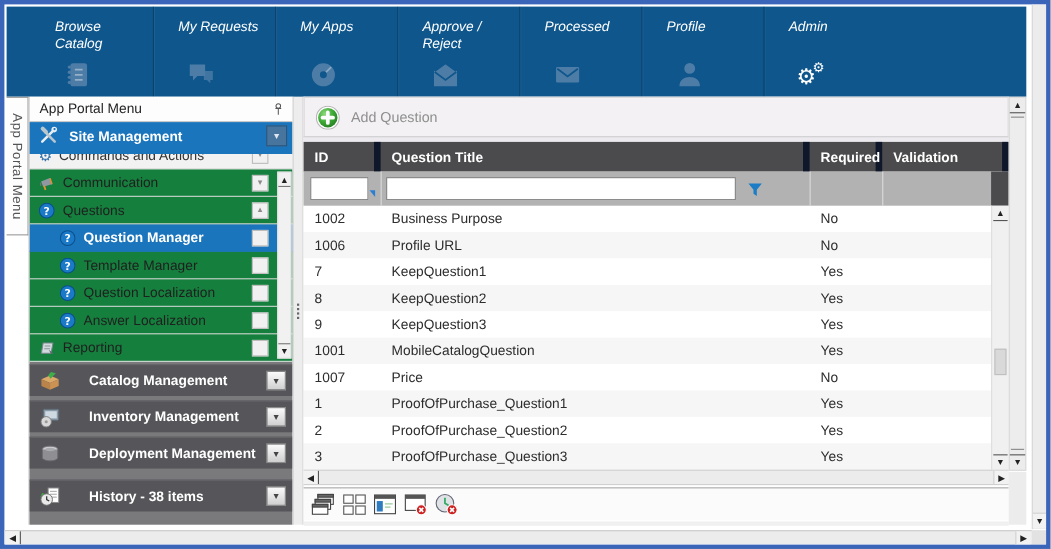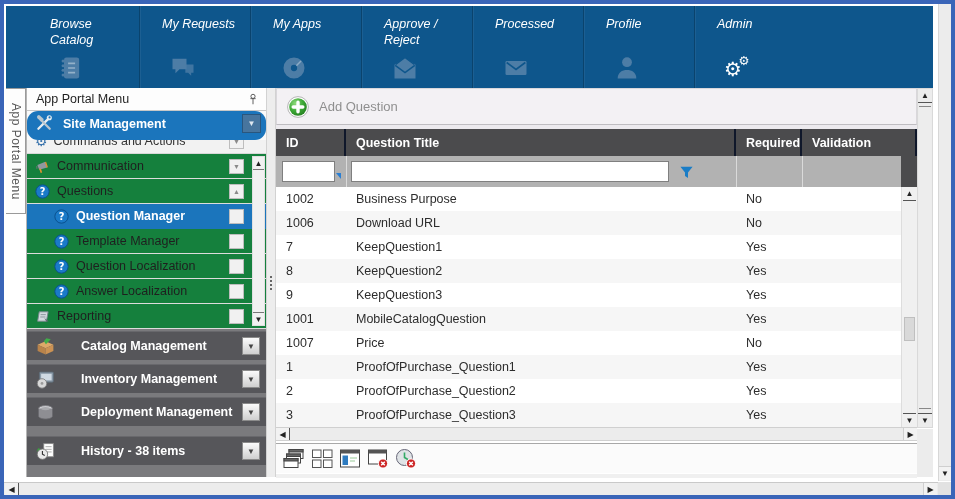--- a/index.html
+++ b/index.html
@@ -46,21 +46,21 @@
 
   
   .sidebar { position:absolute; left:22px; top:84px; width:240px; height:389px;
              border-left:1px solid #b5b5b5; background:#fafafa; display:flex; flex-direction:column; }
   .sb-header { height:23px; background:#fdfdfd; border-bottom:1px solid #c8c8c8;
                display:flex; align-items:center; padding:0 6px 0 9px; }
   .sb-header .ttl { flex:1; font-size:12.5px; color:#1f1f1f; }
   .pin { width:14px; height:14px; color:#555; cursor:pointer; }
 
   .site-hdr { height:29px; background:var(--accent,#1b75bc); display:flex; align-items:center;
-              padding:0 5px 4px 7px; cursor:pointer;border-radius:11px; }
+              padding:0 5px 4px 7px; cursor:pointer; }
   .site-hdr .ic { width:21px; height:21px; }
   .site-hdr .lbl { flex:1; color:#fff; font-size:12.5px; font-weight:bold; margin-left:8px; }
   .site-dd { width:19px; height:19px; background:#47759e; border:1px solid #2a567d;
              color:#dfe8f0; font-size:8px; display:flex; align-items:center; justify-content:center; cursor:pointer; }
 
   .clipped-wrap { height:14px; overflow:hidden; position:relative; background:#f2f2f2; }
   .clipped-row { position:absolute; top:-11px; left:0; right:0; height:25px;
                  display:flex; align-items:center; padding-left:8px; background:#f2f2f2;
                  border-bottom:1px solid #d8d8d8; }
   .clipped-row .g { color:#3a74ad; font-size:14px; line-height:1; }
@@ -103,21 +103,21 @@
   .main { position:absolute; left:272px; top:84px; width:641px; height:390px; background:#fff; }
   .toolbar { height:37px; background:#f3f1f4; border:1px solid #d9d7db; border-bottom-color:#bfbdc1;
              display:flex; align-items:center; padding-left:10px; }
   .toolbar .add { display:flex; align-items:center; cursor:pointer; }
   .toolbar .add .ic { width:22px; height:22px; }
   .toolbar .add .lbl { font-size:13px; color:#8f8f8f; margin-left:10px; }
   .toolbar-gap { height:4px; background:#eceaee; }
 
   .grid-head { height:27px; background:#4b4b4d; display:flex; }
   .hcell { color:#fff; font-size:12.5px; font-weight:bold; display:flex; align-items:center;
-           padding-left:10px; border-right:2px solid #0f172a; cursor:pointer; }
+           padding-left:10px; border-right:6px solid #0f172a; cursor:pointer; }
   .c-id{width:70px;} .c-title{width:390px;} .c-req{width:66px;} .c-val{flex:1;}
 
   .filter-row { height:31px; background:#b2b2b2; display:flex; position:relative; }
   .fcell { display:flex; align-items:center; }
   .fcell + .fcell { border-left:1px solid #dadada; }
   .fcell input { height:21px; border:1px solid #7f7f7f; background:#fff; font-size:12px; padding:0 4px; }
   .f-id input { width:53px; margin-left:6px; }
   .f-title input { width:318px; margin-left:4px; }
   .tri { width:0; height:0; border-left:5px solid transparent; border-top:6px solid #2a7fd4; margin:8px 0 0 1px; }
   .funnel { width:15px; height:16px; margin-left:10px; cursor:pointer; }
@@ -511,21 +511,21 @@
 
       <div class="rows">
           <div class="grow">
     <div class="c-id">1002</div>
     <div class="c-title">Business Purpose</div>
     <div class="c-req">No</div>
     <div class="c-val"></div>
   </div>
           <div class="grow">
     <div class="c-id">1006</div>
-    <div class="c-title">Download URL</div>
+    <div class="c-title">Profile URL</div>
     <div class="c-req">No</div>
     <div class="c-val"></div>
   </div>
           <div class="grow">
     <div class="c-id">7</div>
     <div class="c-title">KeepQuestion1</div>
     <div class="c-req">Yes</div>
     <div class="c-val"></div>
   </div>
           <div class="grow">

